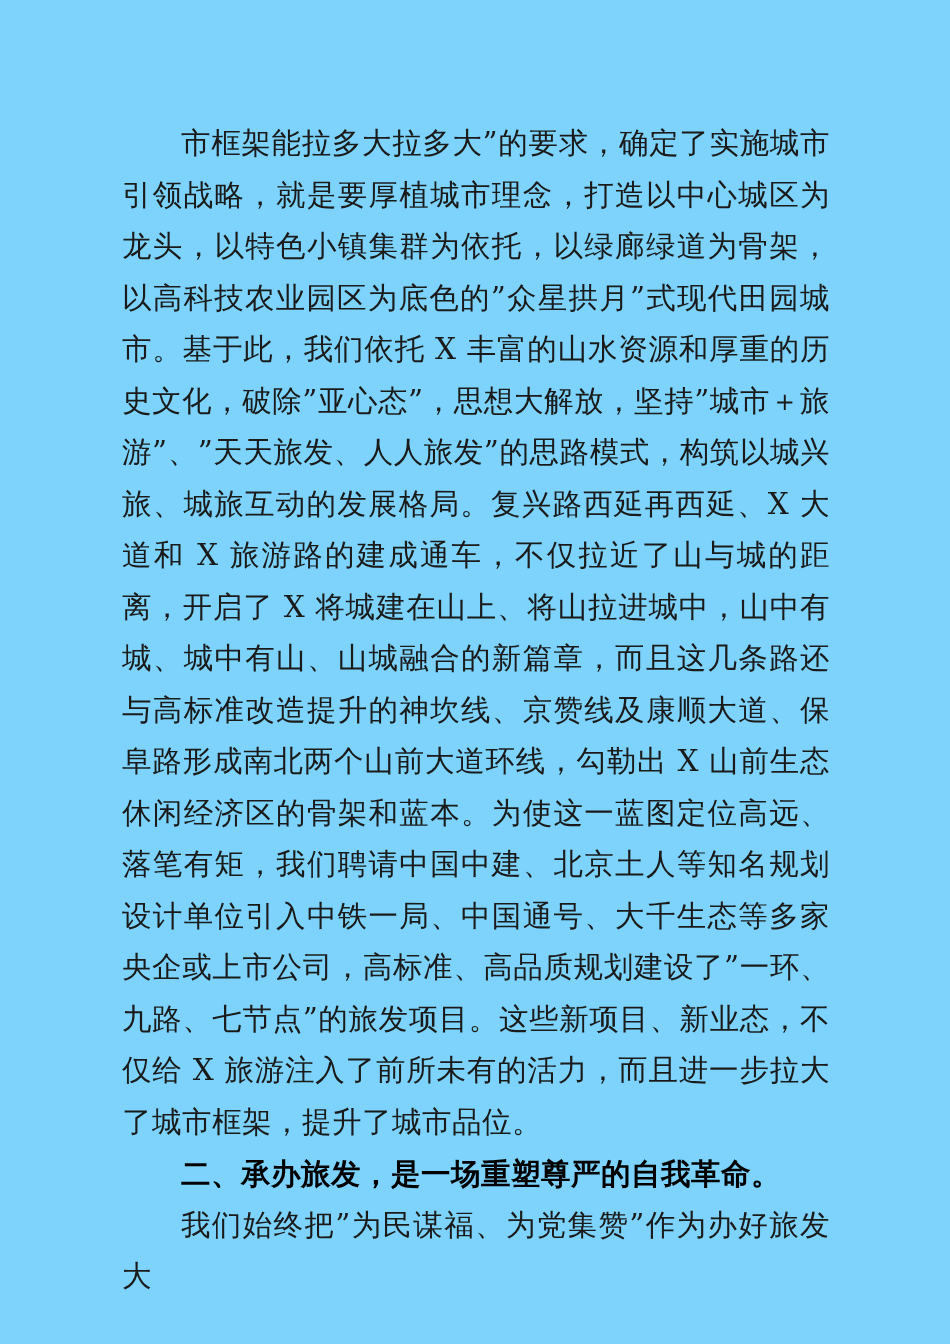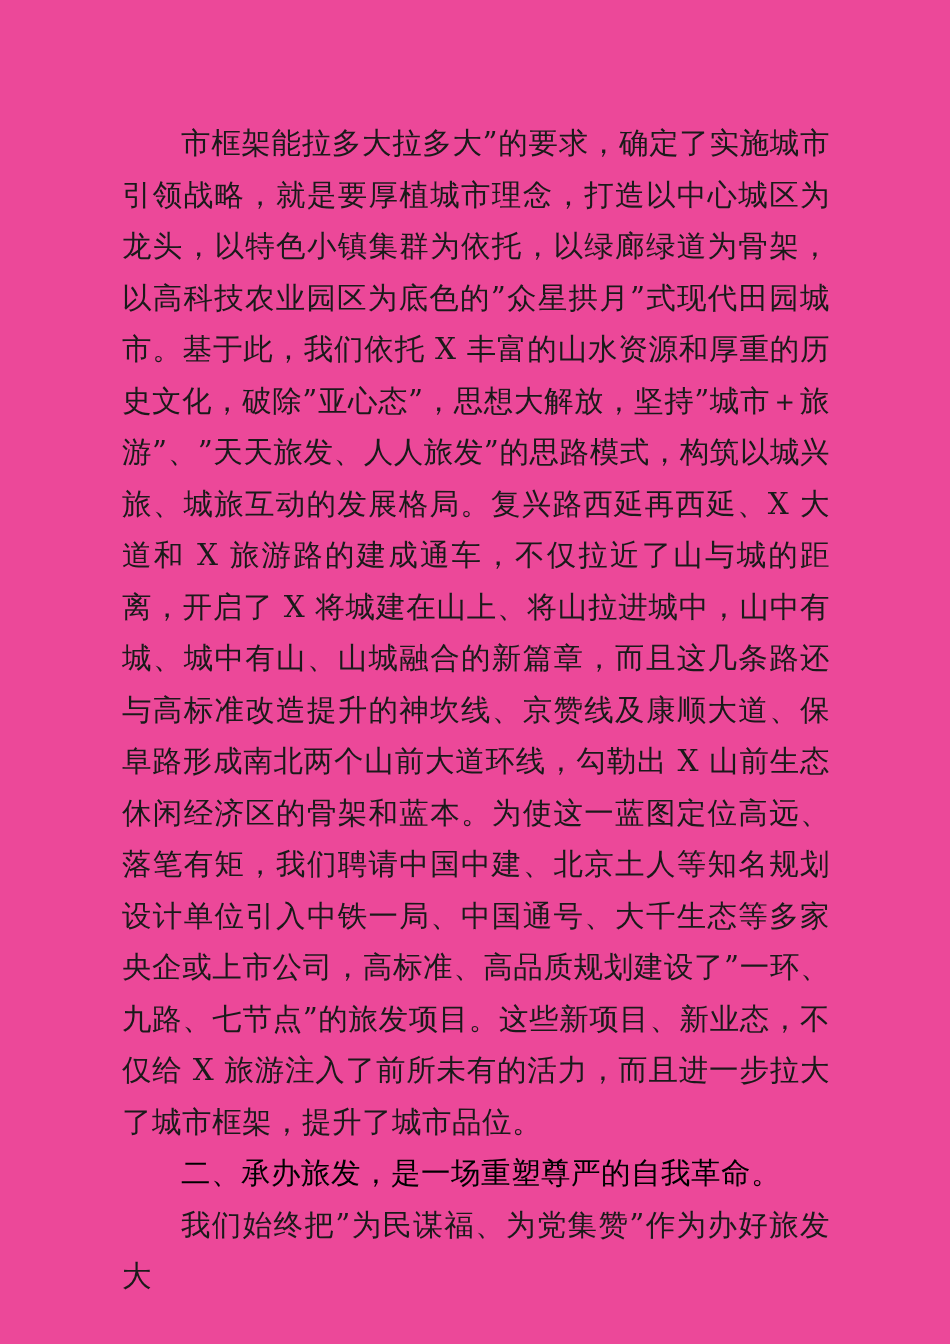--- a/index.html
+++ b/index.html
@@ -3,21 +3,21 @@
 <meta charset="utf-8">
 <style>
   html, body {
     margin: 0;
     padding: 0;
     background: #ffffff;
   }
   .page {
     width: 950px;
     height: 1344px;
-    background: #ec4899;
+    background: #7dd3fc;
     position: relative;
     box-sizing: border-box;
     padding: 118px 120px 60px 122px;
     font-family: "DejaVu Serif", "Liberation Serif", serif;
     overflow: hidden;
   }
   .doc-body {
     font-size: 29.5px;
     line-height: 51.5px;
     color: #1a1a1a;
@@ -26,21 +26,21 @@
     letter-spacing: 0.5px;
   }
   p {
     margin: 0;
   }
   .para {
     text-indent: 2em;
   }
   .heading {
     text-indent: 2em;
-    font-weight: normal;
+    font-weight: bold;
     color: #000000;
   }
 </style>
 </head>
 <body>
 
 <div class="page">
   <div class="doc-body">
     <p class="para">市框架能拉多大拉多大”的要求，确定了实施城市引领战略，就是要厚植城市理念，打造以中心城区为龙头，以特色小镇集群为依托，以绿廊绿道为骨架，以高科技农业园区为底色的”众星拱月”式现代田园城市。基于此，我们依托 X 丰富的山水资源和厚重的历史文化，破除”亚心态”，思想大解放，坚持”城市＋旅游”、”天天旅发、人人旅发”的思路模式，构筑以城兴旅、城旅互动的发展格局。复兴路西延再西延、X 大道和 X 旅游路的建成通车，不仅拉近了山与城的距离，开启了 X 将城建在山上、将山拉进城中，山中有城、城中有山、山城融合的新篇章，而且这几条路还与高标准改造提升的神坎线、京赞线及康顺大道、保阜路形成南北两个山前大道环线，勾勒出 X 山前生态休闲经济区的骨架和蓝本。为使这一蓝图定位高远、落笔有矩，我们聘请中国中建、北京土人等知名规划设计单位引入中铁一局、中国通号、大千生态等多家央企或上市公司，高标准、高品质规划建设了”一环、九路、七节点”的旅发项目。这些新项目、新业态，不仅给 X 旅游注入了前所未有的活力，而且进一步拉大了城市框架，提升了城市品位。</p>
     <p class="heading">二、承办旅发，是一场重塑尊严的自我革命。</p>

